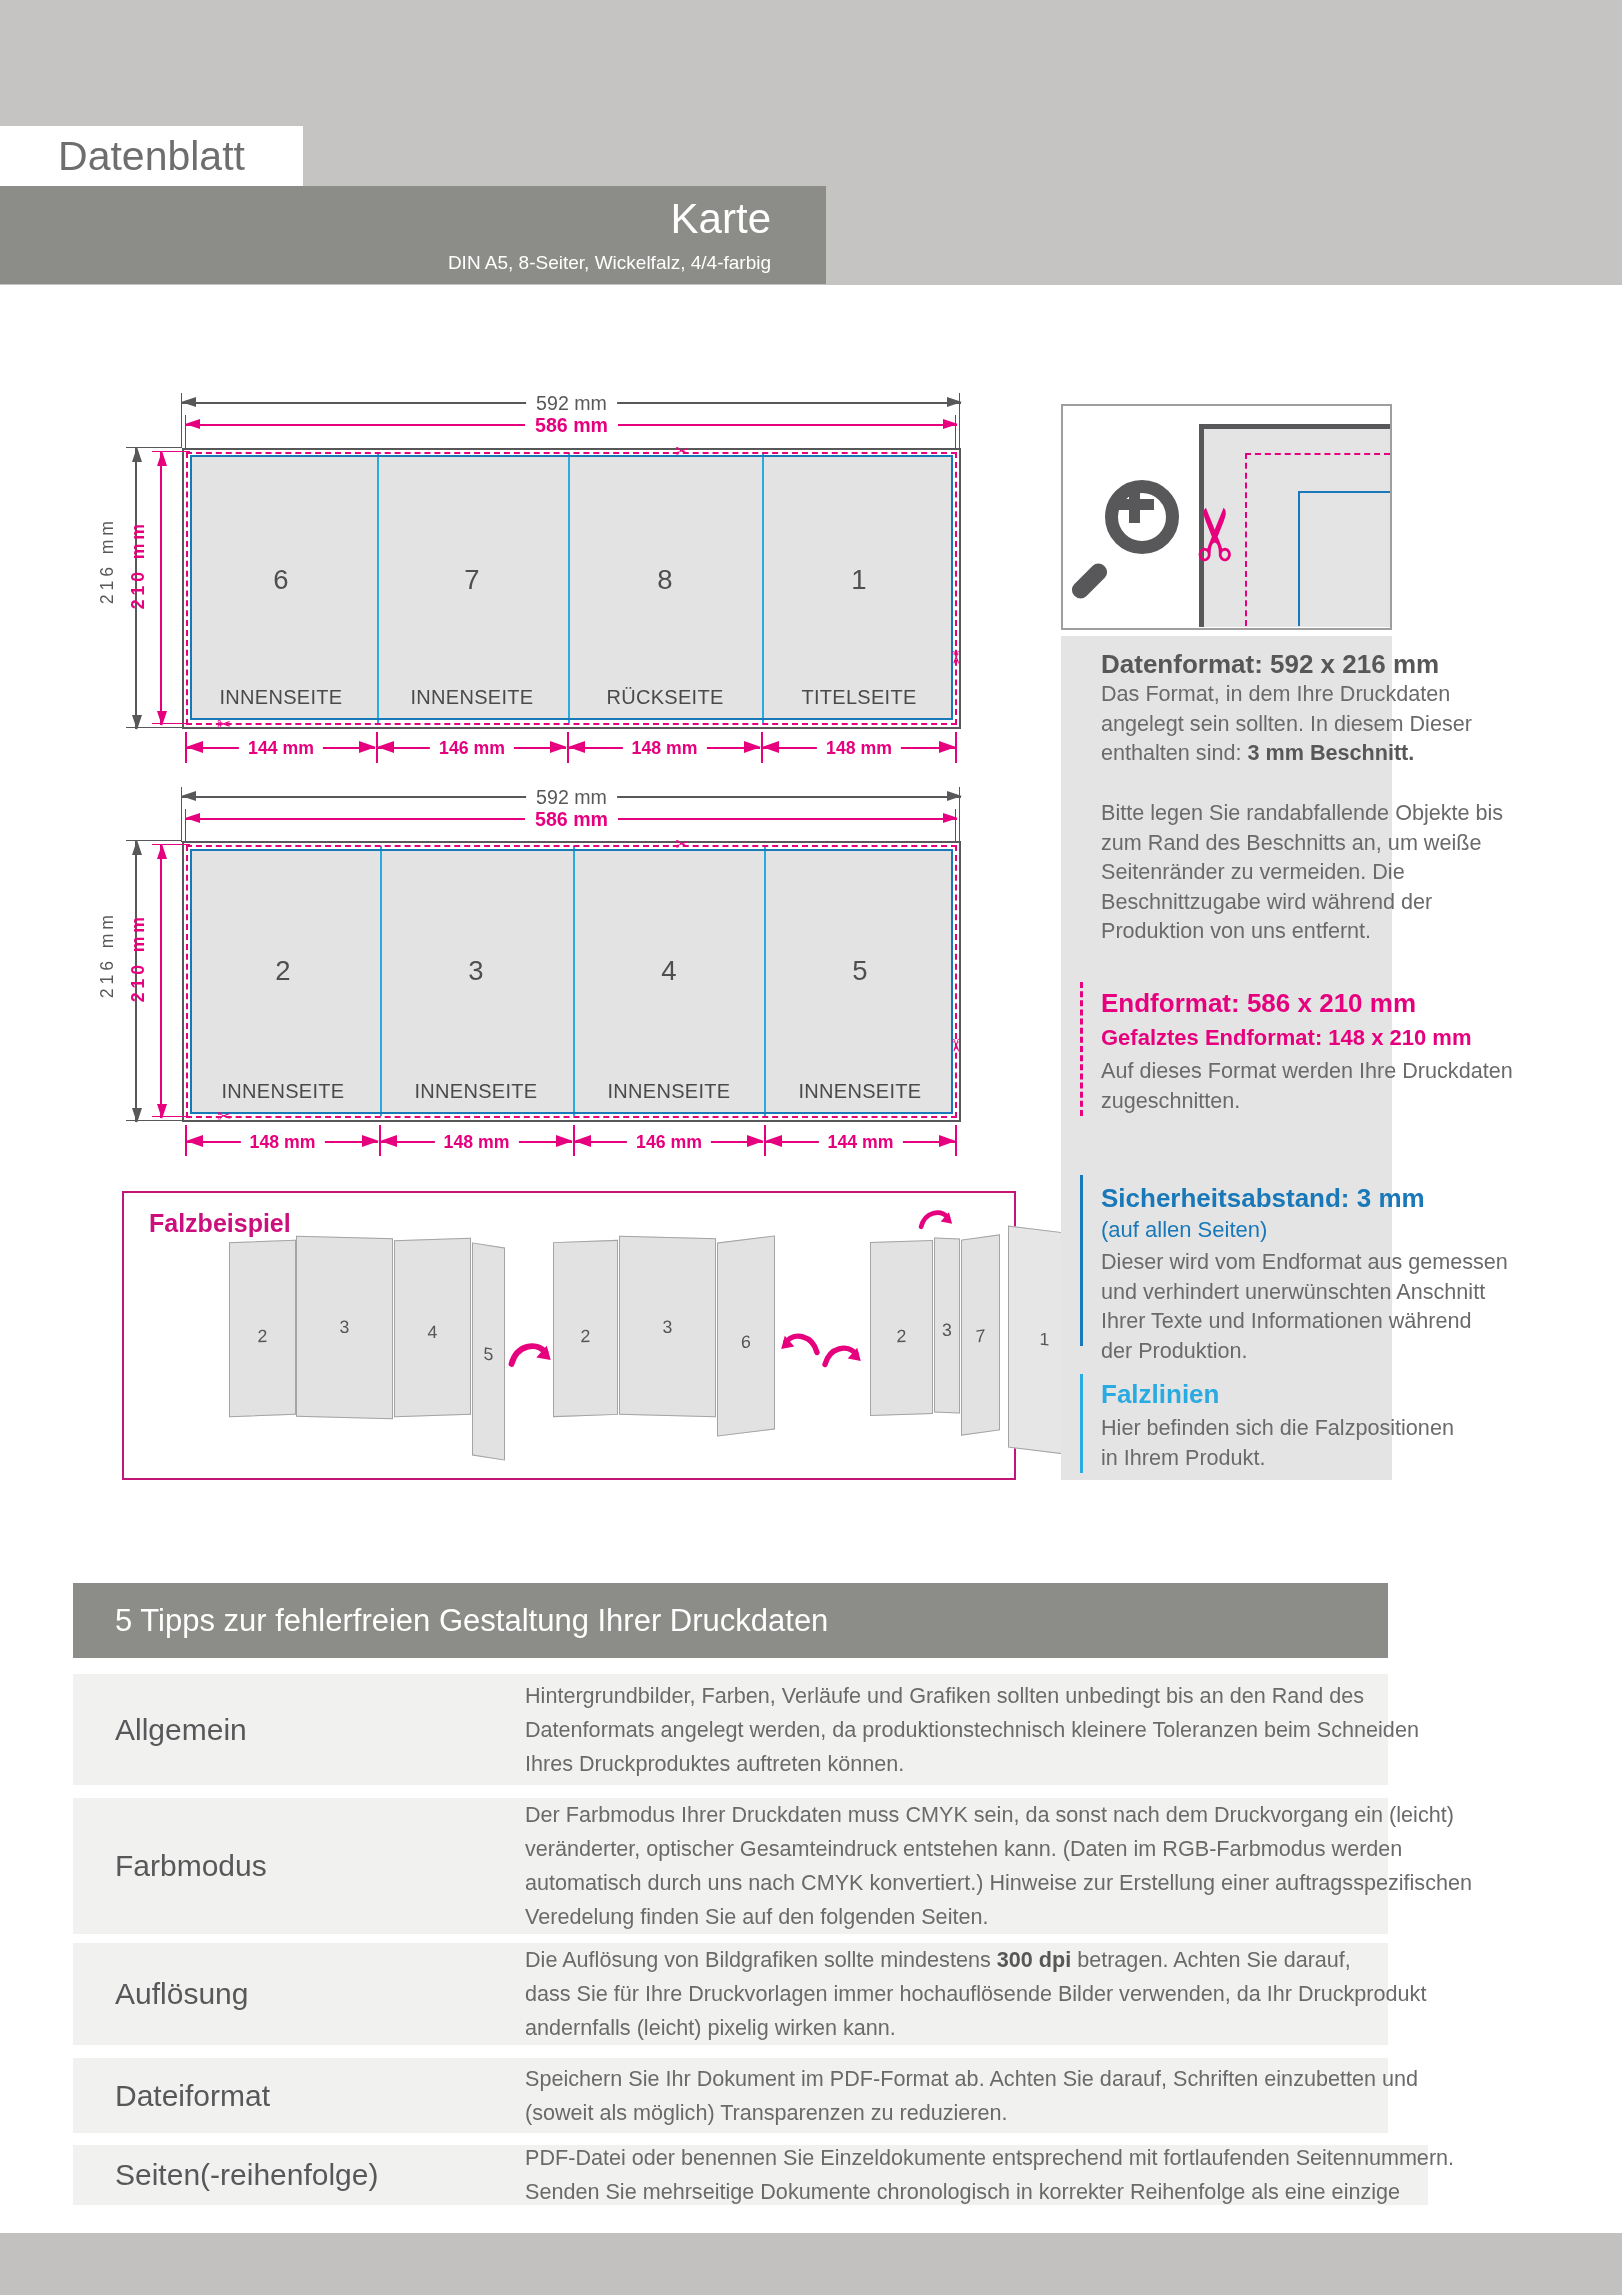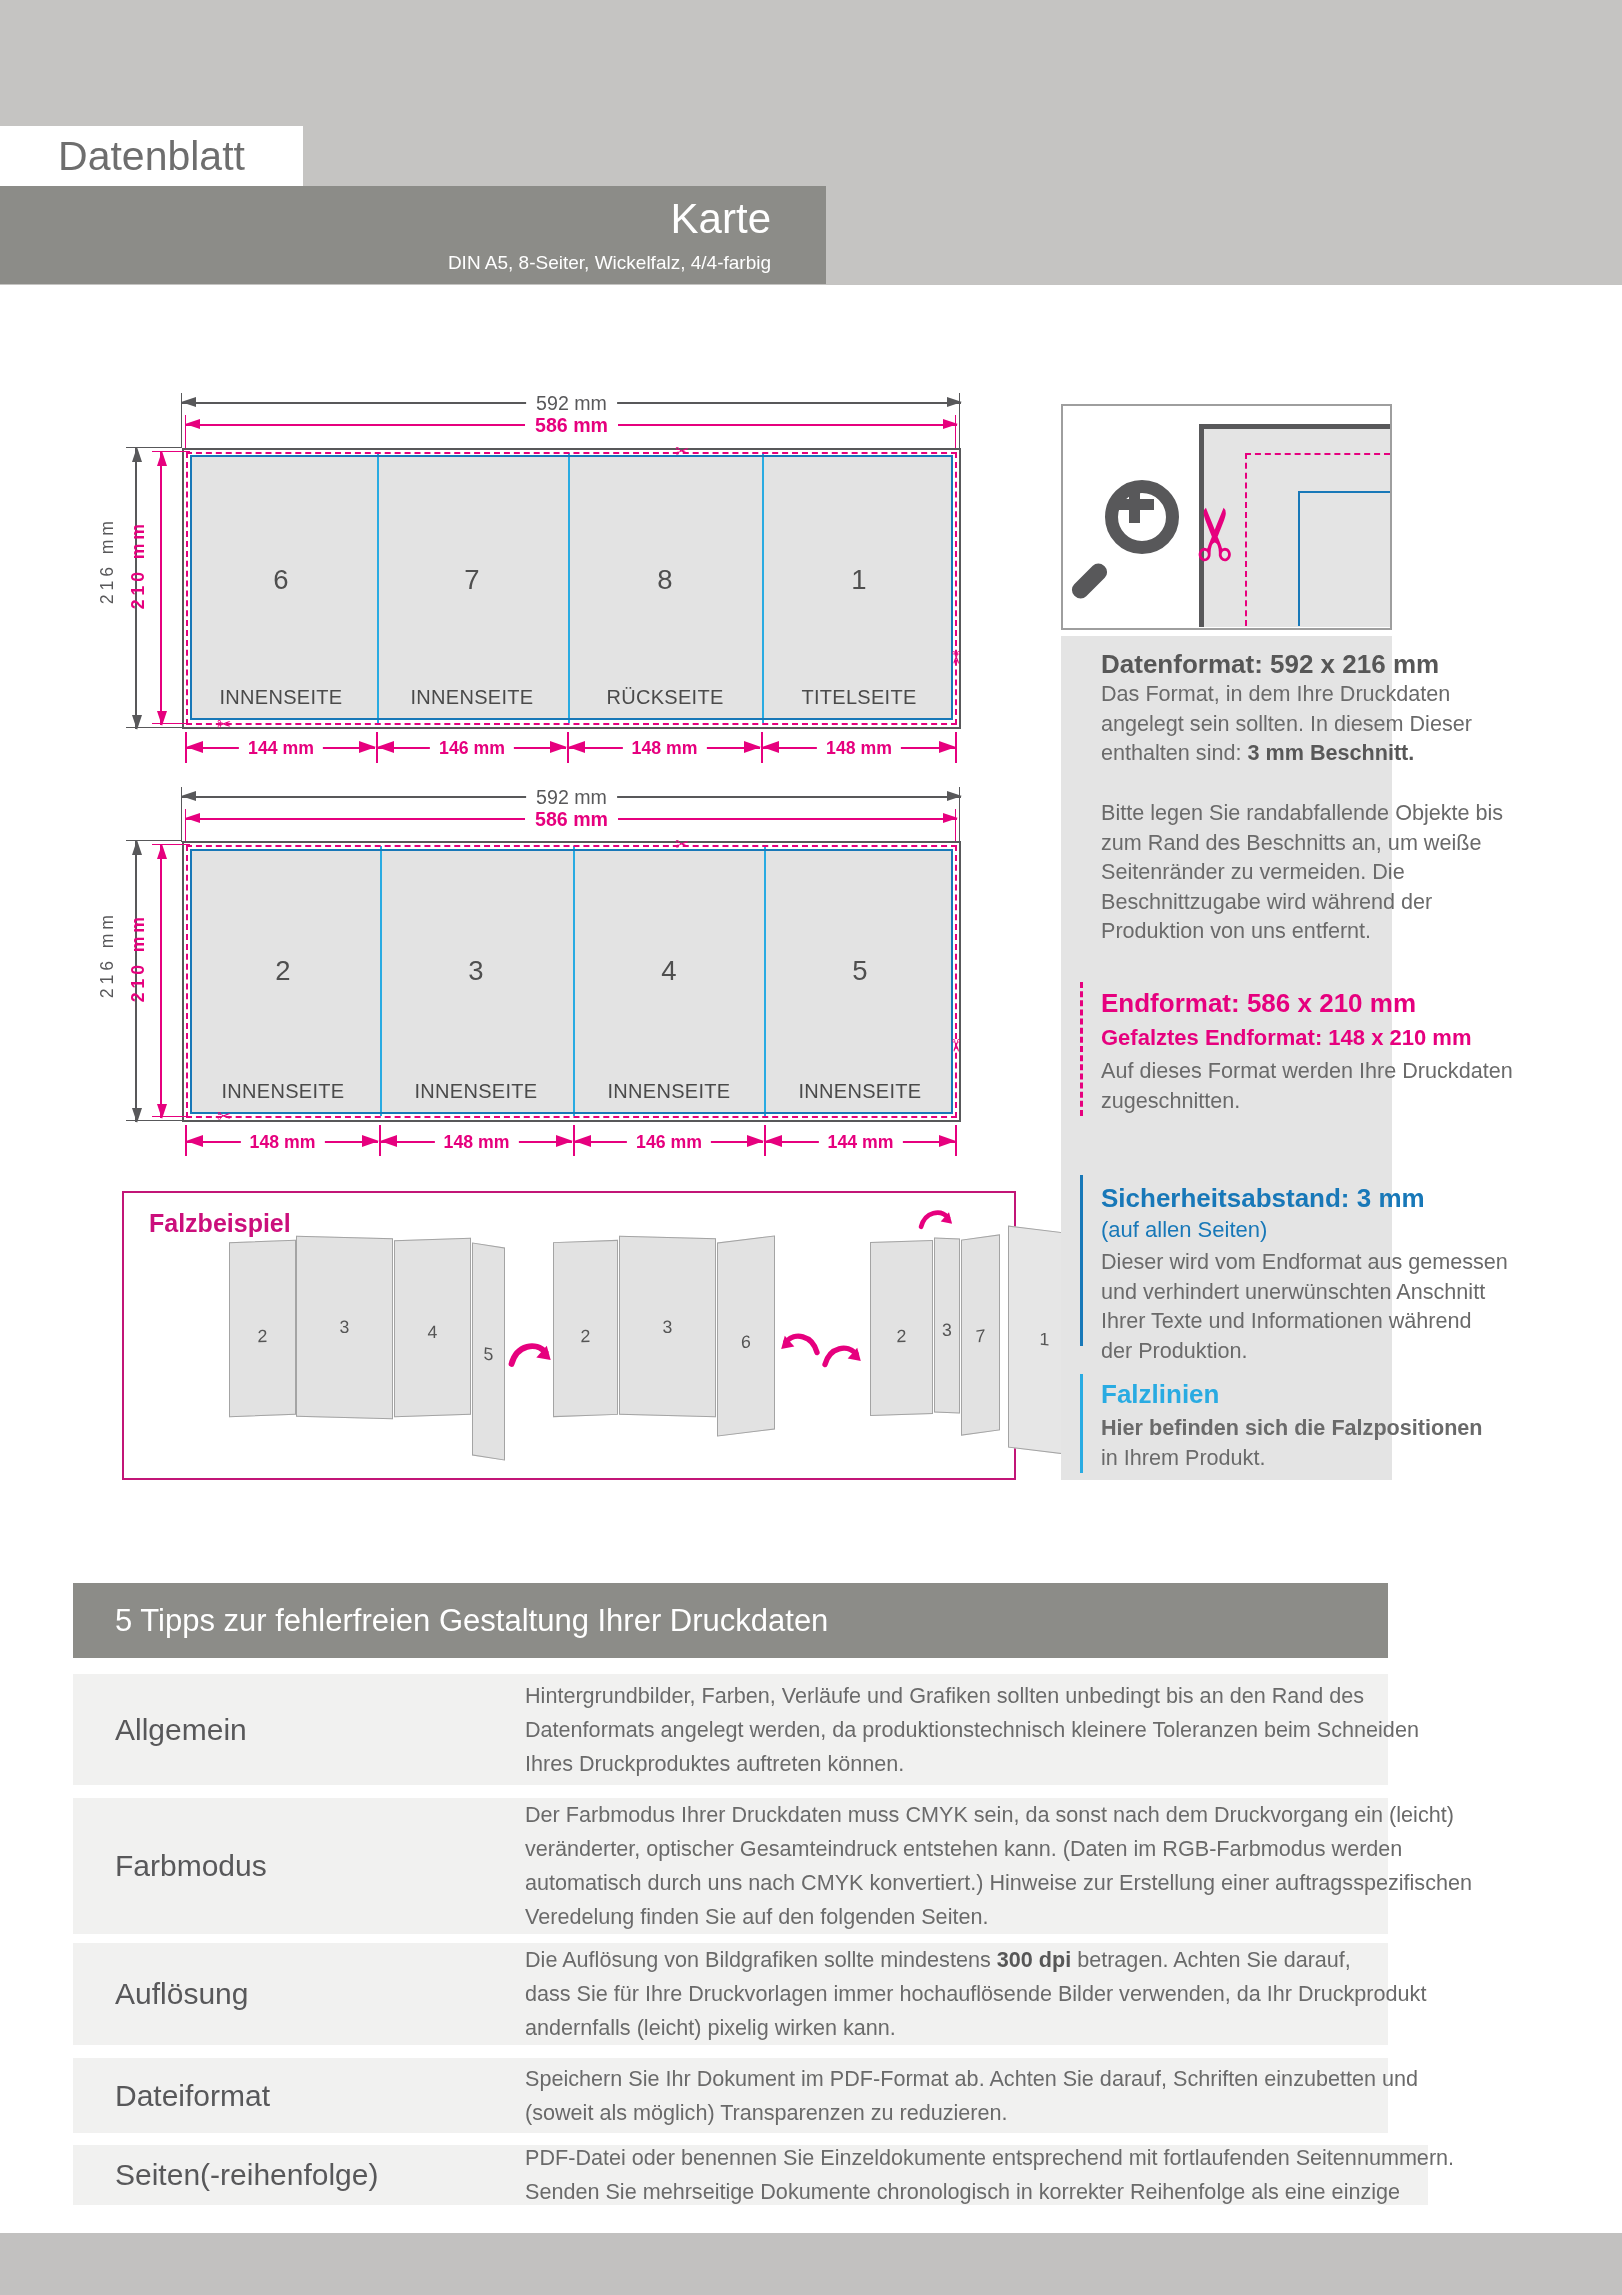--- a/index.html
+++ b/index.html
@@ -333,21 +333,21 @@
   <div class="abs legend-blue"></div>
   <div class="ihead blue" style="top:1183px;">Sicherheitsabstand: 3 mm</div>
   <div class="isub" style="top:1217px;color:#1878b8;font-weight:normal;">(auf allen Seiten)</div>
   <div class="iline" style="top:1247px;">Dieser wird vom Endformat aus gemessen</div>
   <div class="iline" style="top:1277px;">und verhindert unerwünschten Anschnitt</div>
   <div class="iline" style="top:1306px;">Ihrer Texte und Informationen während</div>
   <div class="iline" style="top:1336px;">der Produktion.</div>
 
   <div class="abs legend-cyan"></div>
   <div class="ihead cyan" style="top:1379px;">Falzlinien</div>
-  <div class="iline" style="top:1413px;font-weight:bold;">Hier befinden sich die Falzpositionen</div>
+  <div class="iline" style="top:1413px;">Hier befinden sich die Falzpositionen</div>
   <div class="iline" style="top:1443px;">in Ihrem Produkt.</div>
 
   <div class="abs tips-bar">
     <span>5 Tipps zur fehlerfreien Gestaltung Ihrer Druckdaten</span>
   </div>
 
   <div class="tip-row" style="top:1674px;height:111px;">
     <span class="tip-label">Allgemein</span>
     <div class="tip-text">
       <div>Hintergrundbilder, Farben, Verläufe und Grafiken sollten unbedingt bis an den Rand des</div>

